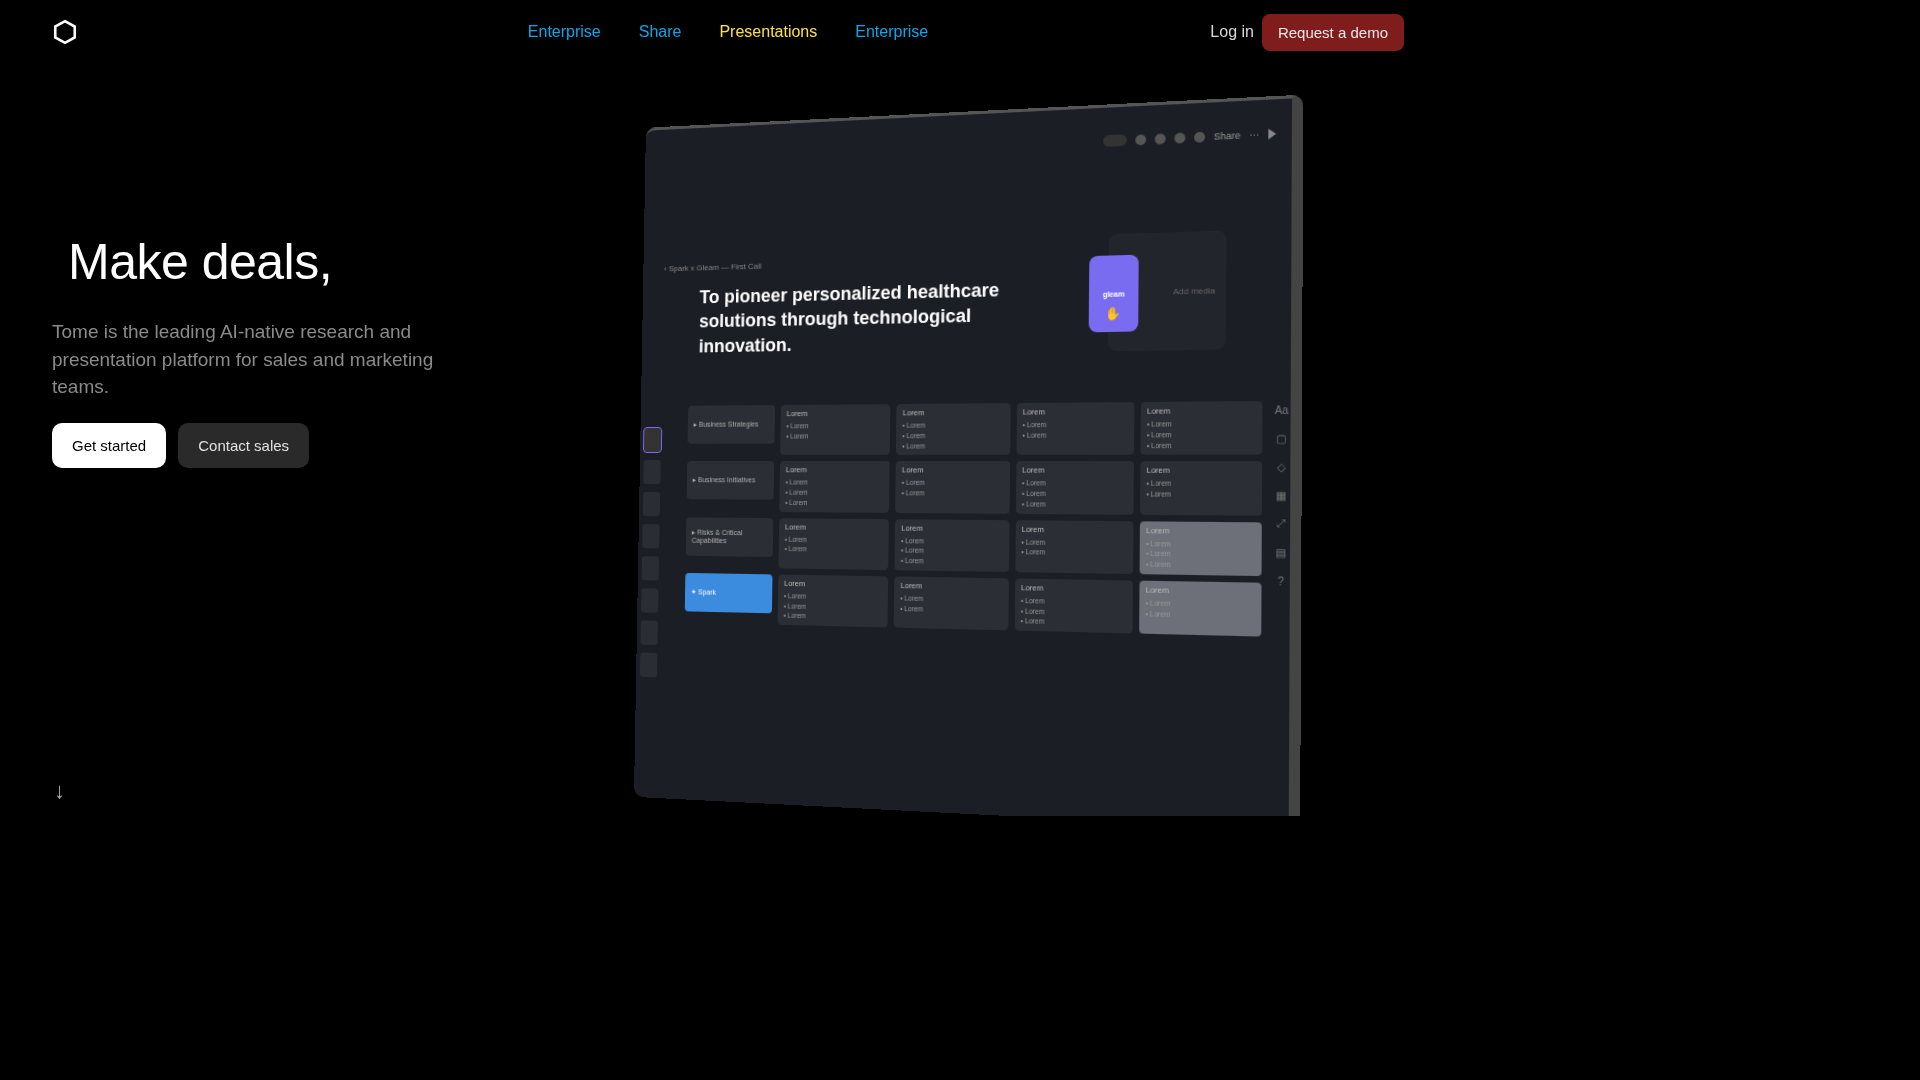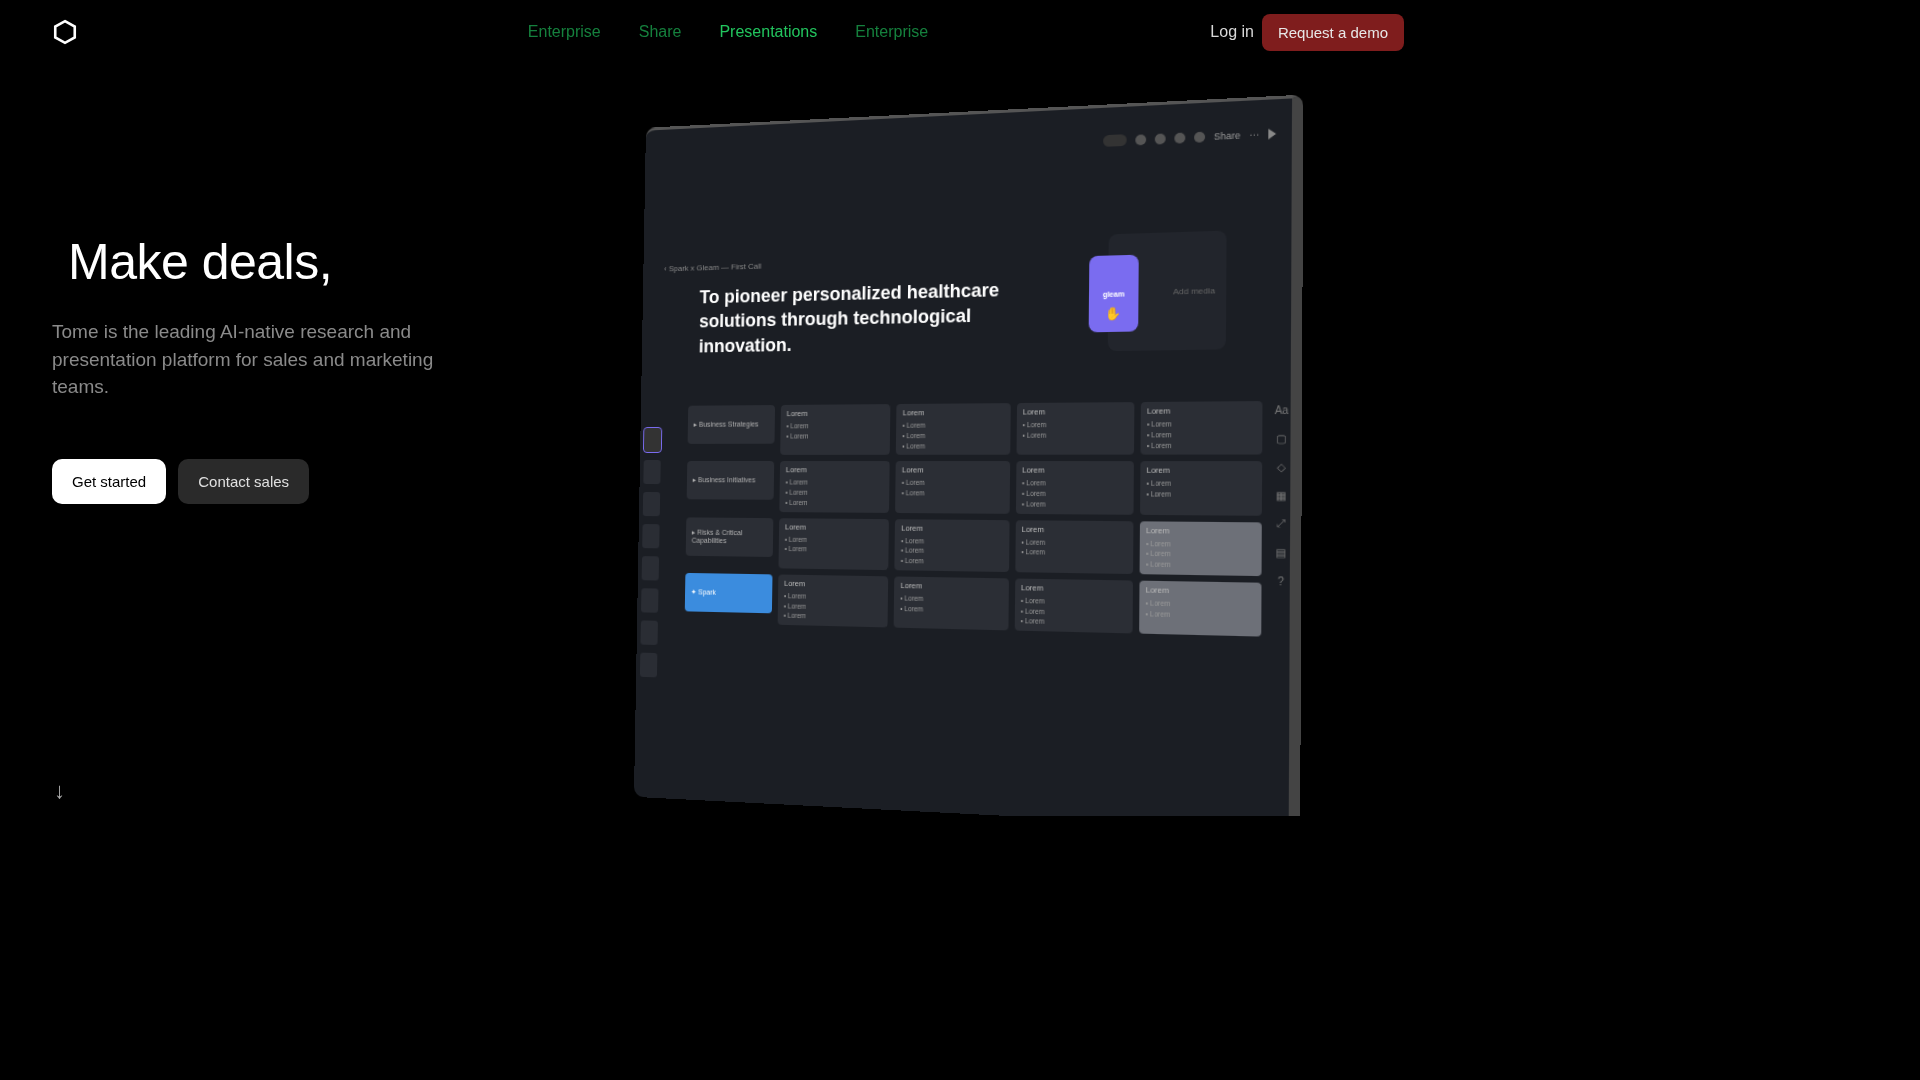--- a/index.html
+++ b/index.html
@@ -32,24 +32,24 @@
 .logo svg { width: 26px; height: 26px; }
 .nav-links {
   position: absolute;
   left: 50%;
   transform: translateX(-50%);
   display: flex;
   gap: 38px;
 }
 .nav-link {
   font-size: 16px;
-  color: #15803d;
+  color: #0ea5e9;
   cursor: pointer;
 }
-.nav-link.active { color: #22c55e; font-weight: 500; }
+.nav-link.active { color: #fde047; font-weight: 500; }
 .nav-right {
   margin-left: auto;
   display: flex;
   align-items: center;
   gap: 8px;
 }
 .login {
   font-size: 16px;
   color: #d8d8d8;
   cursor: pointer;
@@ -78,21 +78,21 @@
   line-height: 1.1;
   letter-spacing: -0.01em;
   margin-bottom: 28px;
   color: #fff;
   margin-left: 16px;
 }
 .hero p {
   font-size: 19px;
   line-height: 1.45;
   color: #8a8a8a;
-  margin-bottom: 58px;
+  margin-bottom: 22px;
 }
 .hero-cta { display: flex; gap: 12px; }
 .btn-primary {
   background: #fff; color: #000;
   font-size: 15px; font-weight: 500;
   border: none; border-radius: 10px;
   padding: 4px 20px;
   cursor: pointer;
 }
 .btn-secondary {

